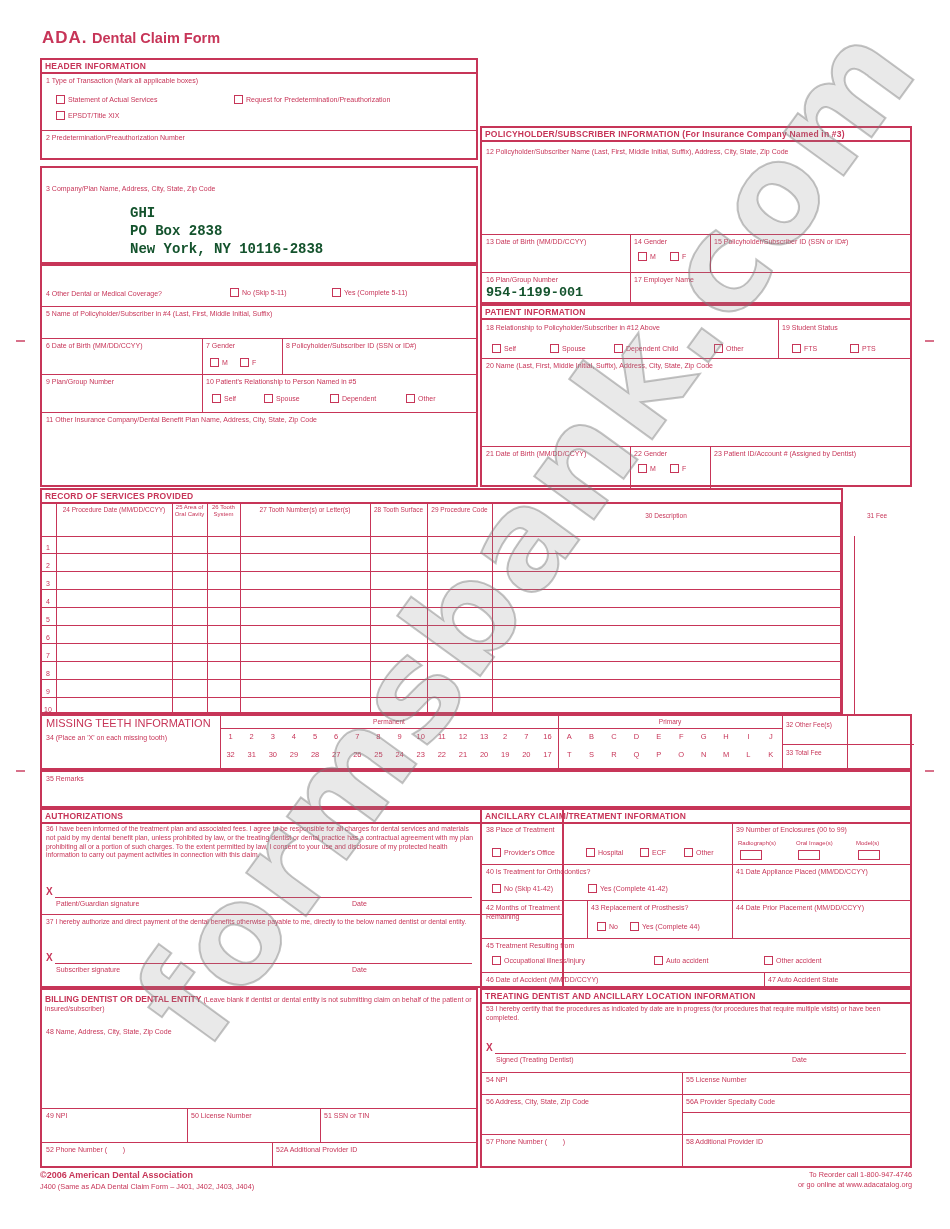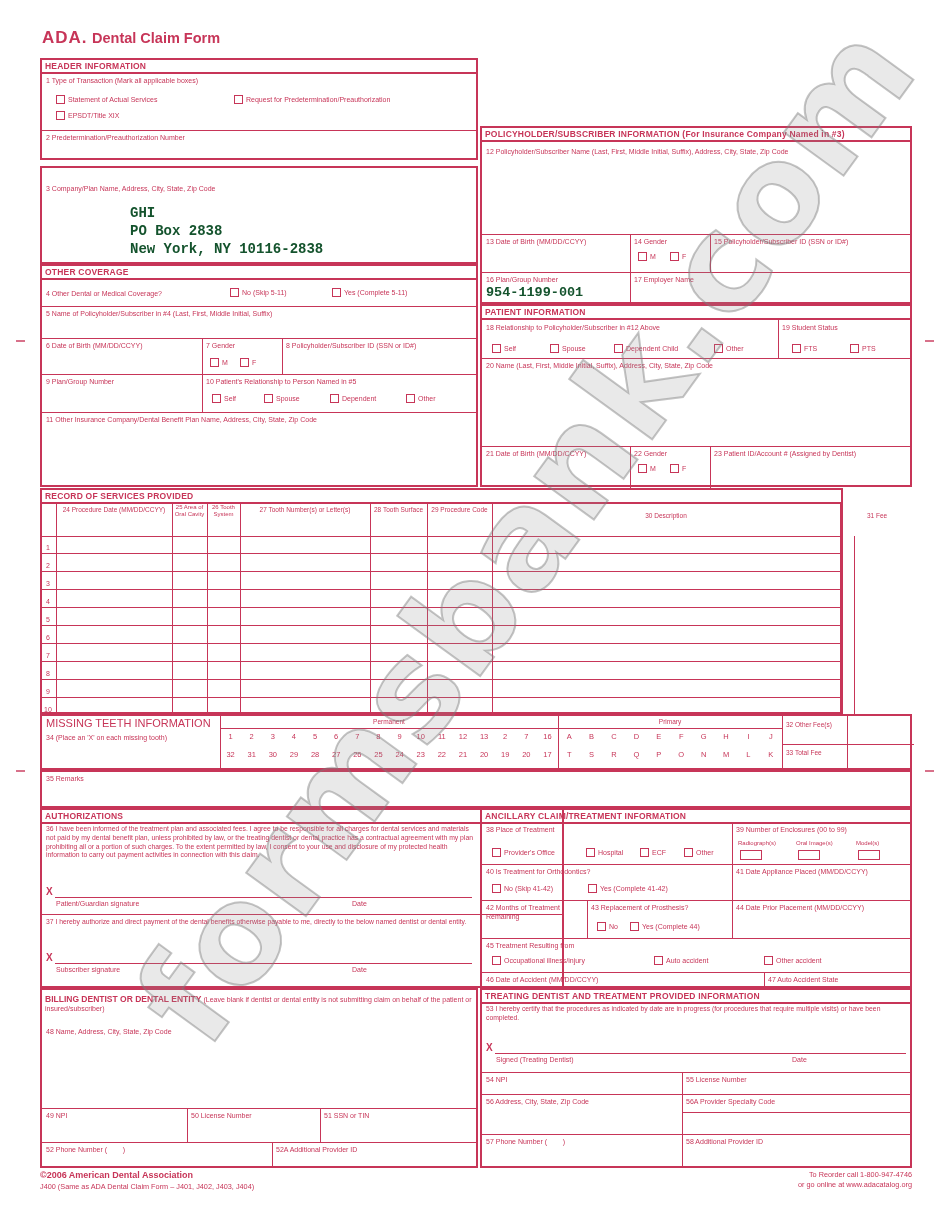--- a/index.html
+++ b/index.html
@@ -100,21 +100,20 @@
     <div class="l" style="left:4px;top:17px">3 Company/Plan Name, Address, City, State, Zip Code</div>
     <div style="position:absolute;left:88px;top:36px">
 
     <div class="mono ins-line">GHI</div>
         <div class="mono ins-line">PO Box 2838</div>
         <div class="mono ins-line">New York, NY 10116-2838</div>
       </div>
   </div>
 
   <div class="box" style="left:40px;top:264px;width:438px;height:223px">
-    <div class="t">OTHER COVERAGE</div>
     <div class="l" style="left:4px;top:24px">4 Other Dental or Medical Coverage?</div>
     <span class="opt" style="left:188px;top:22px">
       <span class="cb"></span>
       <span class="ol">No (Skip 5-11)</span>
     </span>
     <span class="opt" style="left:290px;top:22px">
       <span class="cb"></span>
       <span class="ol">Yes (Complete 5-11)</span>
     </span>
     <div class="hl" style="top:40px"></div>
@@ -440,21 +439,21 @@
     <div class="l" style="left:149px;top:122px">50 License Number</div>
     <div class="vl" style="left:278px;top:118px;height:34px"></div>
     <div class="l" style="left:282px;top:122px">51 SSN or TIN</div>
     <div class="hl" style="top:152px"></div>
     <div class="l pre" style="left:4px;top:156px">52 Phone Number (        )</div>
     <div class="vl" style="left:230px;top:152px;height:26px"></div>
     <div class="l" style="left:234px;top:156px">52A Additional Provider ID</div>
   </div>
 
   <div class="box" style="left:480px;top:988px;width:432px;height:180px">
-    <div class="t">TREATING DENTIST AND TREATMENT PROVIDED INFORMATION</div>
+    <div class="t">TREATING DENTIST AND ANCILLARY LOCATION INFORMATION</div>
     <div class="para" style="left:4px;top:15px;width:424px">53 I hereby certify that the procedures as indicated by date are in progress (for procedures that require multiple visits) or have been completed.</div>
     <span class="xmark" style="left:4px;top:52px">X</span>
     <div class="sline" style="left:13px;top:63px;width:411px"></div>
     <div class="l" style="left:14px;top:66px">Signed (Treating Dentist)</div>
     <div class="l" style="left:310px;top:66px">Date</div>
     <div class="hl" style="top:82px"></div>
     <div class="l" style="left:4px;top:86px">54 NPI</div>
     <div class="vl" style="left:200px;top:82px;height:22px"></div>
     <div class="l" style="left:204px;top:86px">55 License Number</div>
     <div class="hl" style="top:104px"></div>

